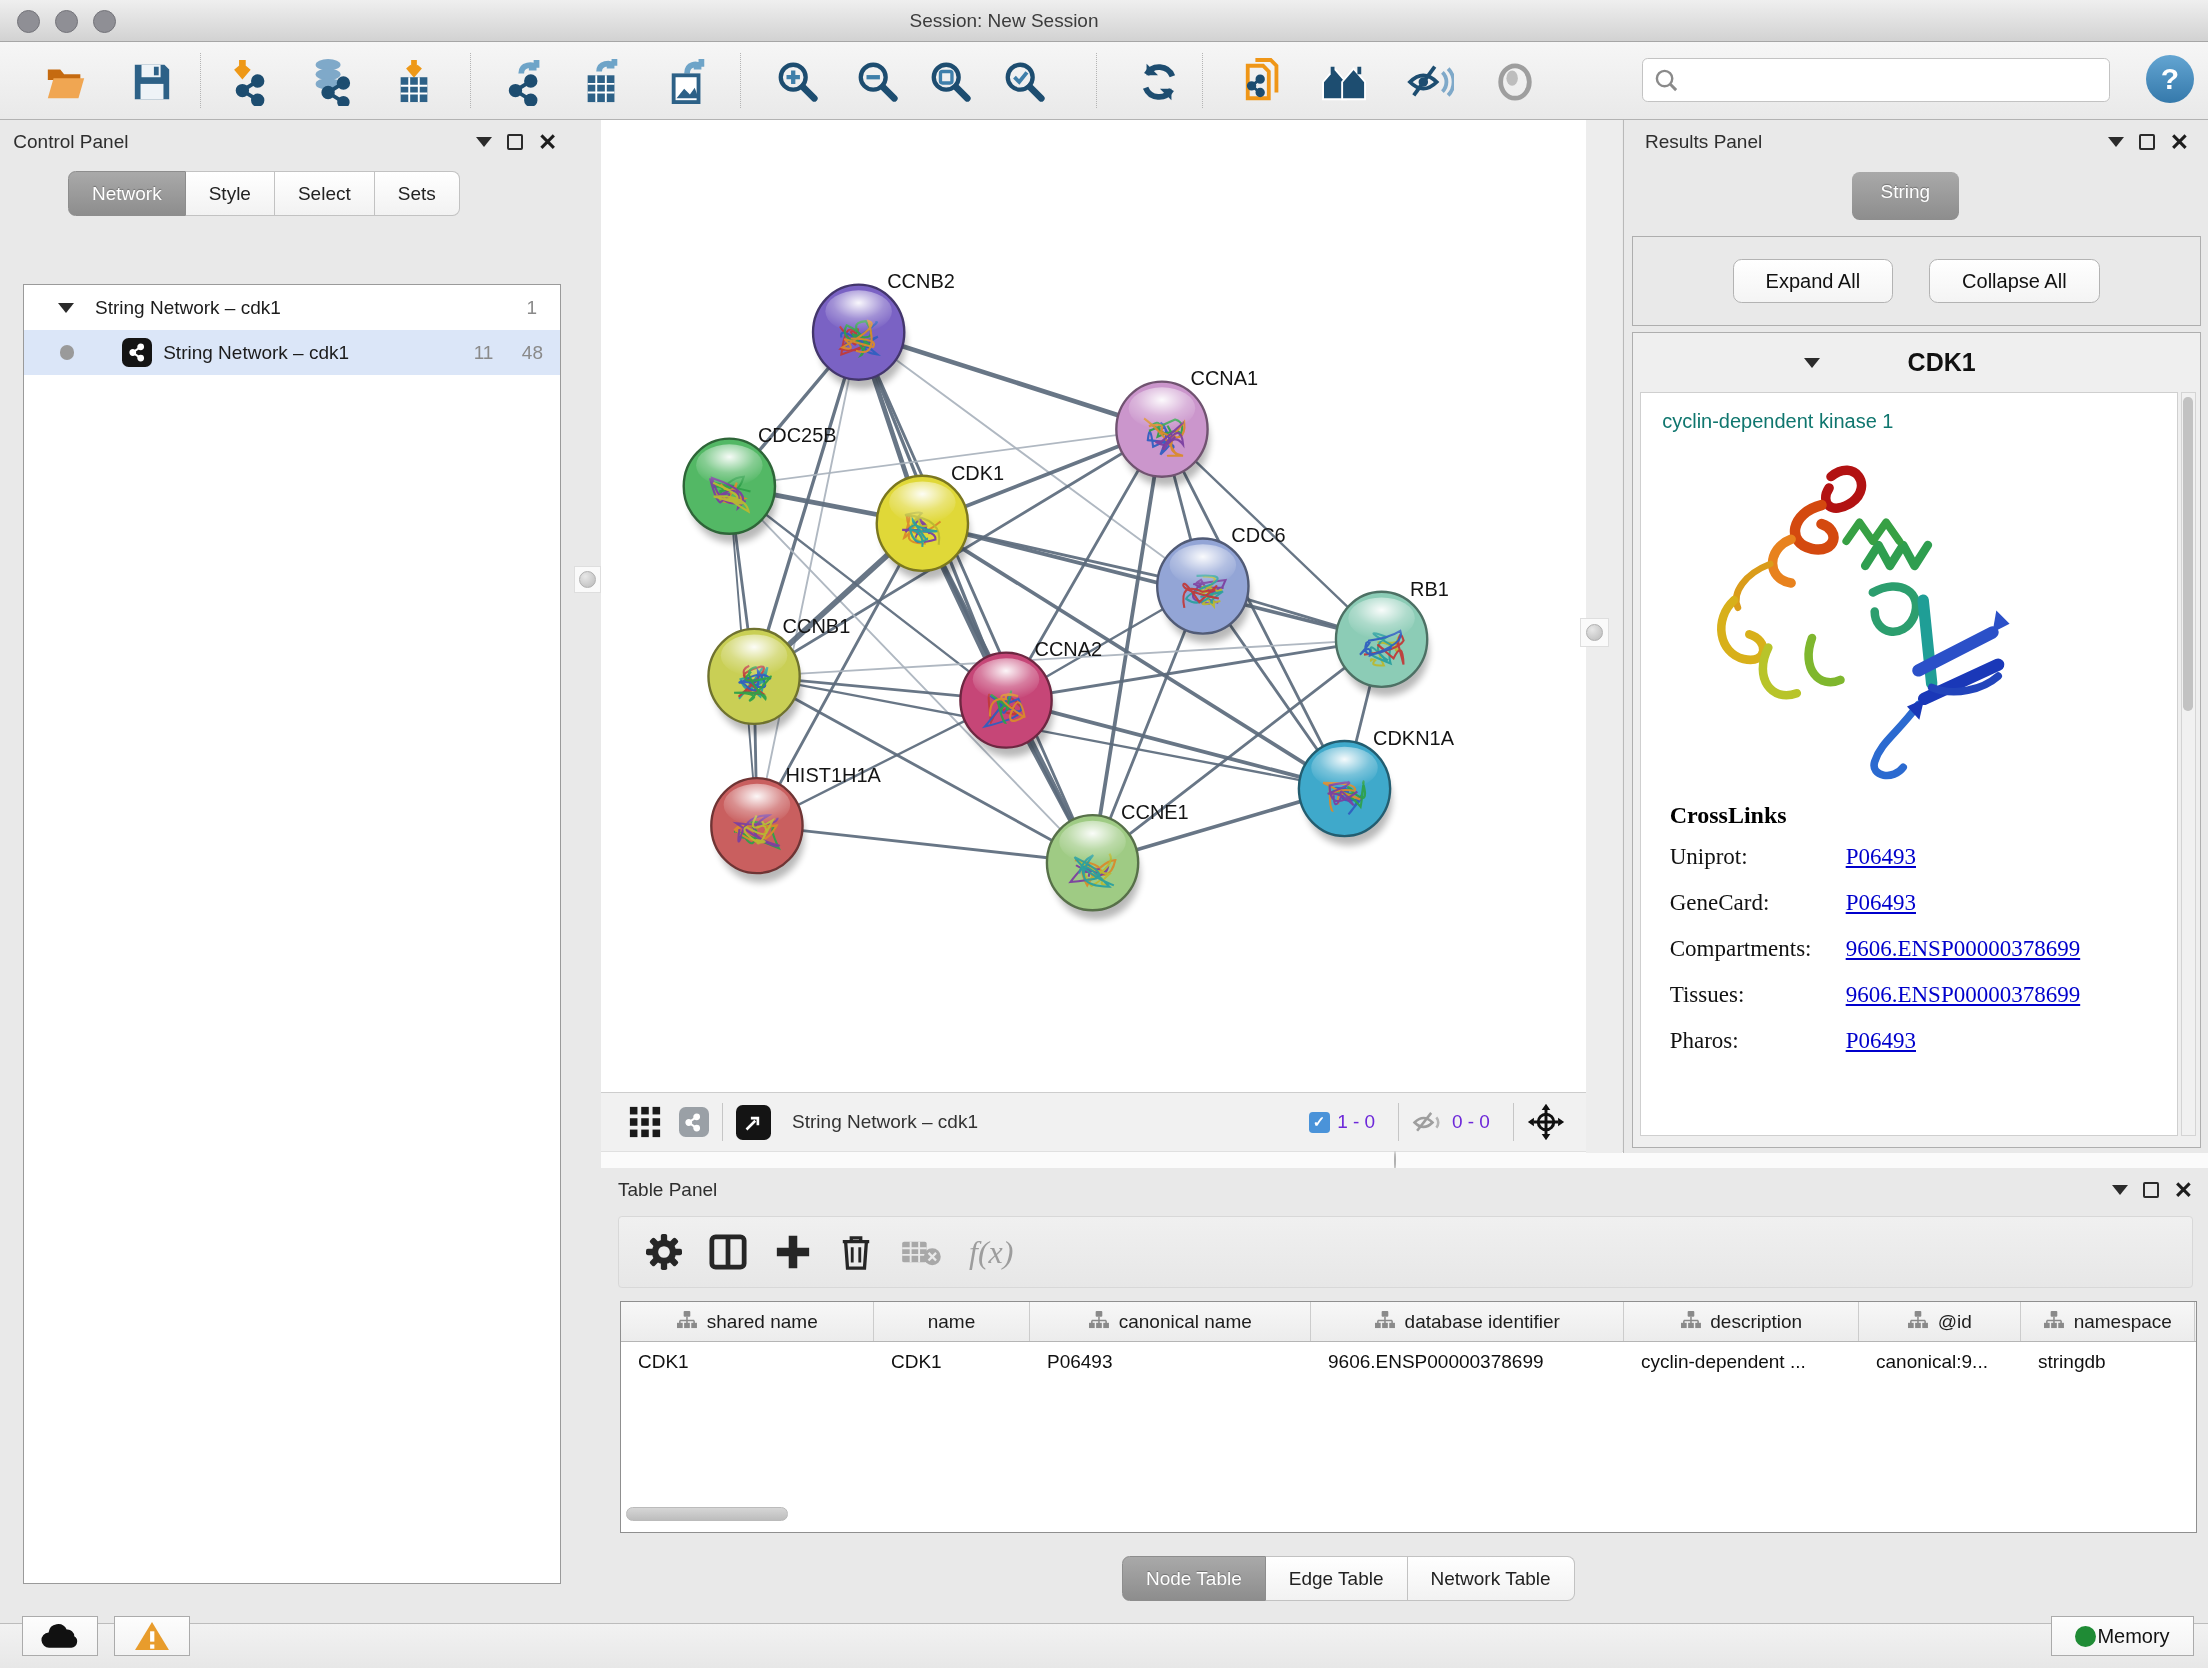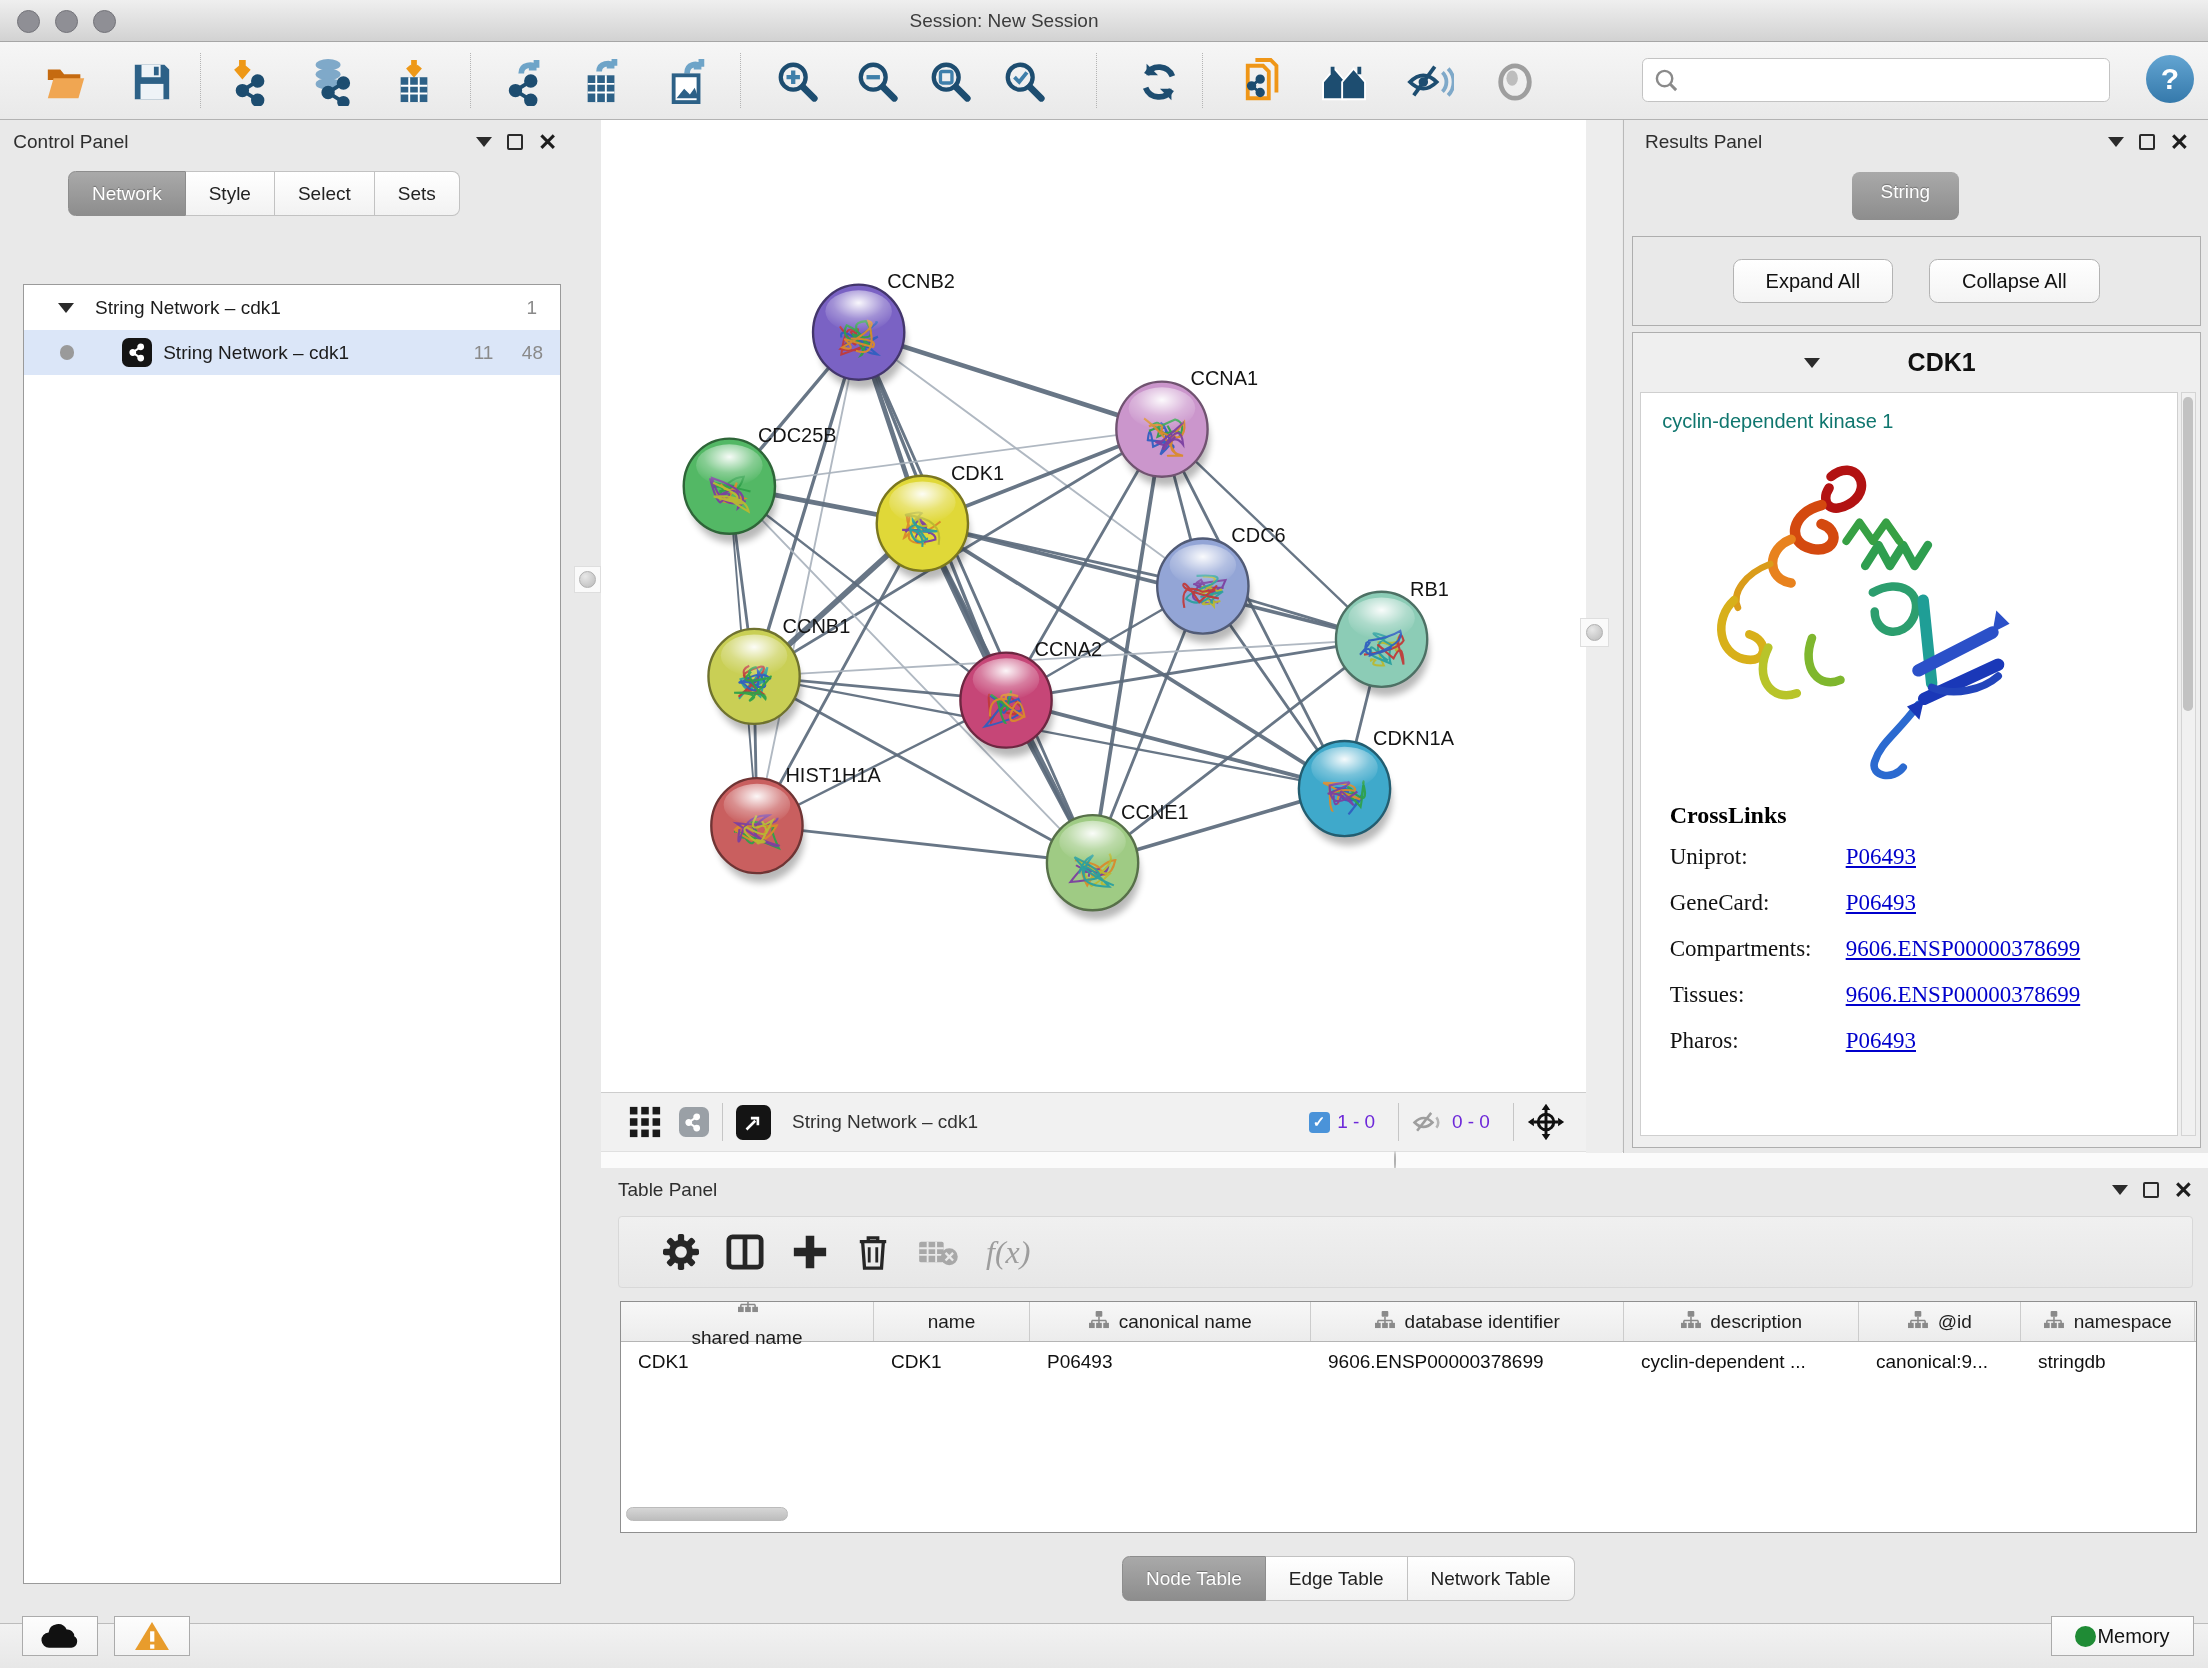--- a/index.html
+++ b/index.html
@@ -110,21 +110,21 @@
   #cl-title { font-size:24px; font-weight:bold; color:#000; margin-bottom:15px; }
   .cl-row { display:flex; margin-bottom:20px; }
   .cl-label { width:176px; font-size:23px; color:#111; }
   .cl-link { font-size:23px; color:#0000cc; text-decoration:underline; }
 
   
   #table-panel { left:601px; top:1168px; width:1607px; height:455px; background:#e9e9e9; }
   #tp-header { left:17px; top:3.8px; width:1575px; height:36px; display:flex;
     justify-content:space-between; align-items:center; }
   #tp-toolbar { left:17px; top:48px; width:1575px; height:72px; display:flex;
-    align-items:center; gap:27px; padding-left:44px;
+    align-items:center; gap:27px; padding-left:27px;
     background:linear-gradient(#f0f0f0,#e7e7e7); border:1px solid #d8d8d8; border-radius:3.8px; }
   .fx { font-family:"Liberation Serif",serif; font-style:italic; font-size:32px; color:#9d9d9d; }
   #tp-table { left:19px; top:133px; width:1577px; height:232px; background:#fff;
     border:1.9px solid #8f8f8f; overflow:hidden; }
   #tp-head { display:flex; height:40px; background:linear-gradient(#f7f7f7,#ececec);
     border-bottom:1.9px solid #b5b5b5; }
   .th { display:flex; align-items:center; justify-content:center; gap:9.5px;
     border-right:1px solid #cccccc; font-size:19px; color:#1c1c1c; }
   #tp-row { display:flex; height:40px; }
   .td { padding-left:17px; display:flex; align-items:center; font-size:19px; color:#101010; }
@@ -703,21 +703,21 @@
         <g stroke="#e9e9e9" stroke-width="2">
           <path d="M2 13h26M2 20h26M11 6v22M20 6v22"></path>
         </g>
         <circle cx="34" cy="22" r="9" fill="#a8a8a8"></circle>
         <path d="M30 18l8 8M38 18l-8 8" stroke="#e9e9e9" stroke-width="2.5"></path>
       </svg>
     <span class="fx">f(x)</span>
   </div>
   <div id="tp-table" class="abs">
     <div id="tp-head">
-        <div class="th" style="width: 253px; flex-direction: column;">
+        <div class="th" style="width: 253px;">
           <span><svg width="21" height="19" viewBox="0 0 22 20">
               <rect x="8" y="1" width="7" height="6" rx="1" fill="#8a8a8a"></rect>
               <path d="M11.5 7v4M4 11h15M4 11v3M11.5 11v3M19 11v3" stroke="#8a8a8a" stroke-width="1.6" fill="none"></path>
               <rect x="1" y="13.5" width="6" height="5.5" fill="#8a8a8a"></rect>
               <rect x="8.5" y="13.5" width="6" height="5.5" fill="#8a8a8a"></rect>
               <rect x="16" y="13.5" width="6" height="5.5" fill="#8a8a8a"></rect>
             </svg></span>
           <span>shared name</span>
         </div>
         <div class="th" style="width: 156px;">

